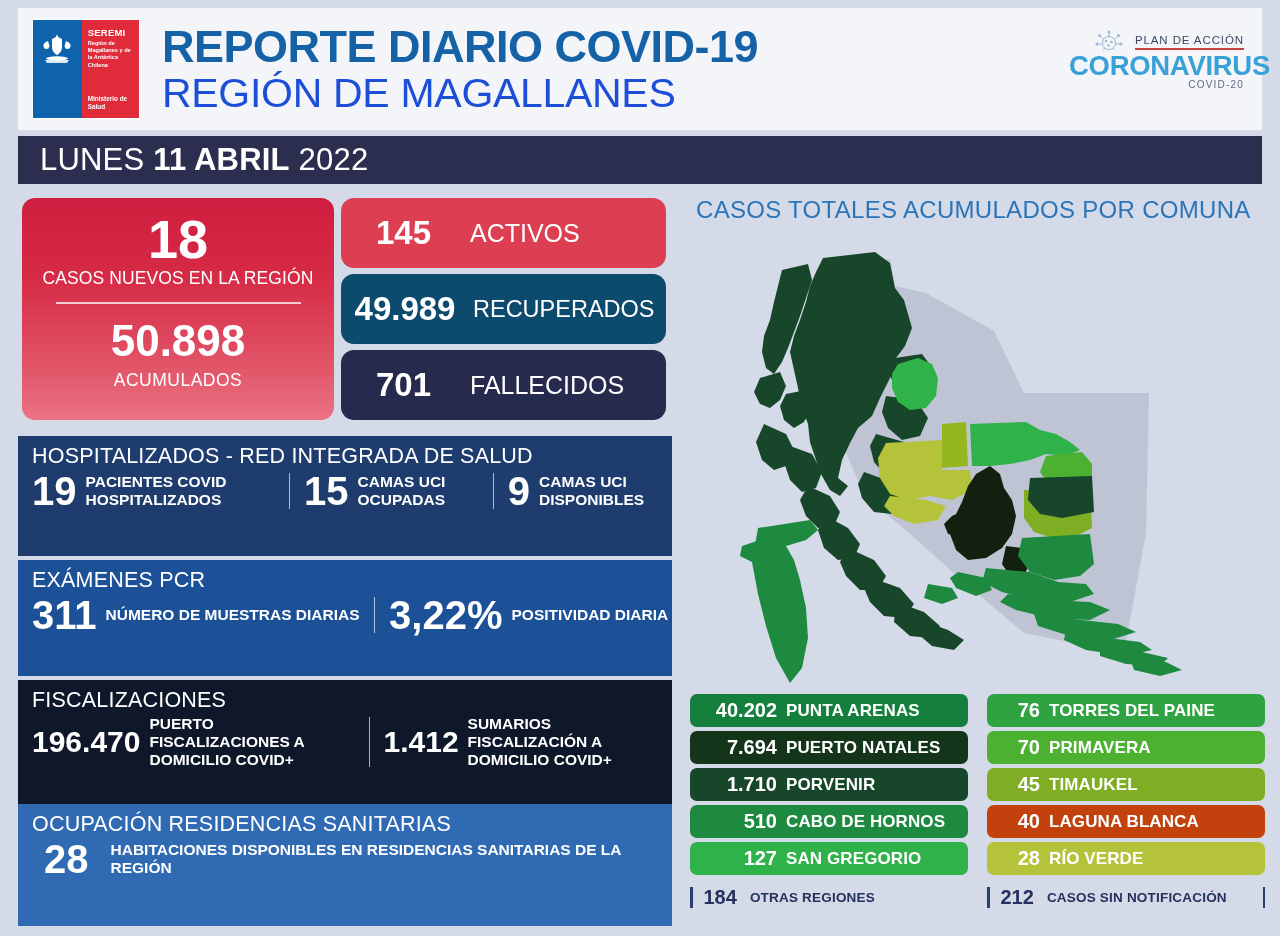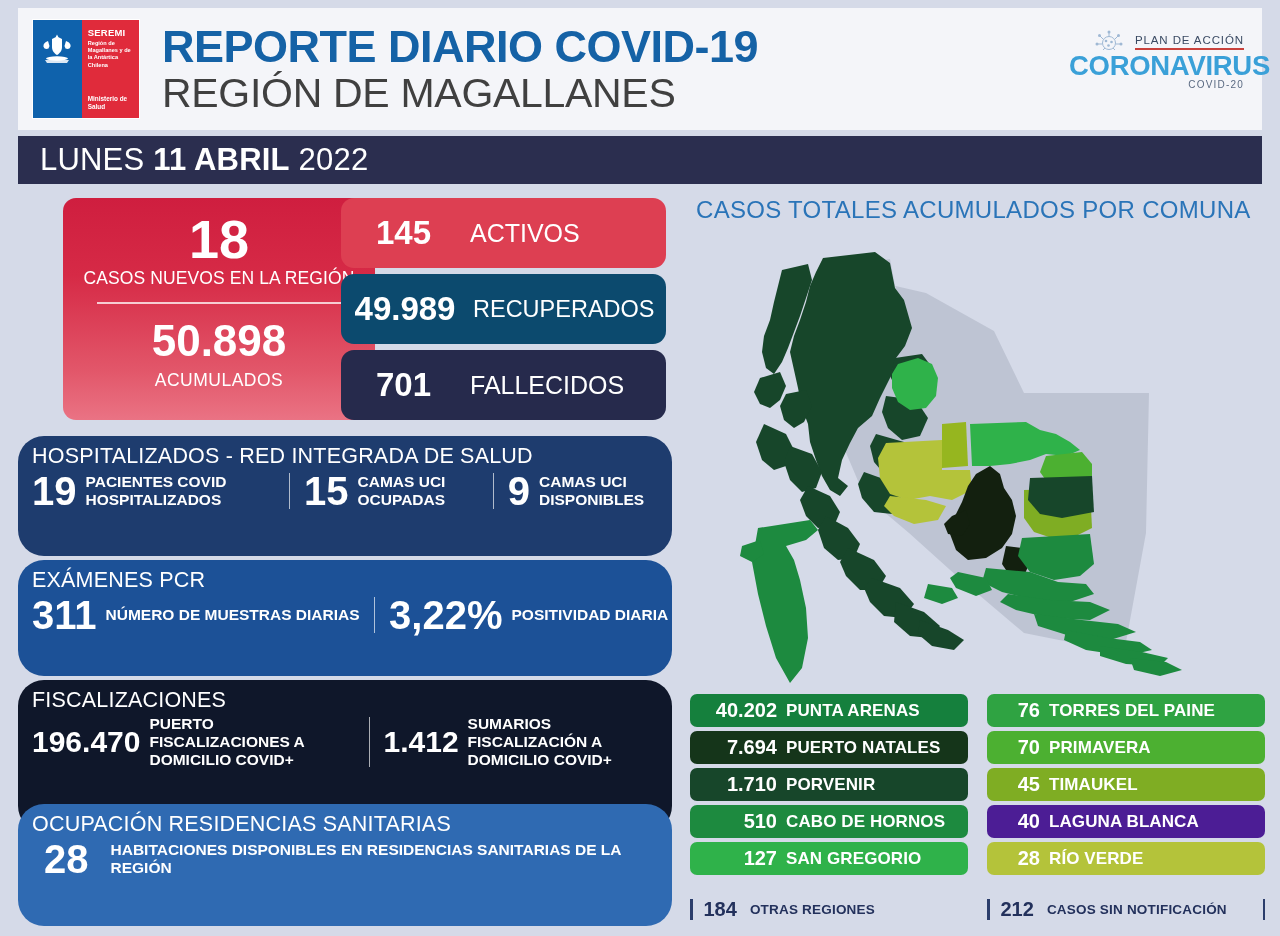--- a/index.html
+++ b/index.html
@@ -32,21 +32,21 @@
     position:absolute; left:6px; bottom:7px; color:#fff; font-weight:bold;
     font-size:6.4px; line-height:8px;
   }
 
   .titles{ margin-left:22px; }
   .title-1{
     font-size:45px; font-weight:bold; color:#1562a6; letter-spacing:-.5px;
     line-height:48px; white-space:nowrap;
   }
   .title-2{
-    font-size:41px; font-weight:normal; color:#404040; letter-spacing:-.3px;
+    font-size:41px; font-weight:normal; color:#1d4ed8; letter-spacing:-.3px;
     line-height:44px; white-space:nowrap;
   }
 
   .cv-logo{ position:absolute; right:18px; top:22px; width:175px; text-align:right;}
   .cv-top{ display:flex; align-items:flex-end; justify-content:flex-end; gap:5px;}
   .virus-ico{ width:42px; height:20px; }
   .cv-plan{
     font-size:11.5px; color:#3a4a63; letter-spacing:.9px;
     border-bottom:2px solid #c8413c; padding-bottom:2px;
   }
@@ -65,21 +65,20 @@
   .datebar b{ font-weight:bold; }
   .datebar .thin{ font-weight:300; }
 
   
   .newcases{
     position:absolute; left:22px; top:198px; width:312px; height:222px;
     border-radius:13px; color:#fff; text-align:center;
     background:linear-gradient(180deg,#cf1e3f 0%,#d62a46 35%,#e2576a 78%,#ea7384 100%);
     display:flex; flex-direction:column; align-items:center; justify-content:flex-start;
     padding-top:12px;
-    margin-left:41px;
   }
   .nc-num{ font-size:54px; font-weight:bold; line-height:58px;}
   .nc-lbl{ font-size:17.5px; letter-spacing:.1px;}
   .nc-rule{ width:245px; height:1.5px; background:rgba(255,255,255,.75); margin:13px 0 8px;}
   .nc-num2{ font-size:44px; font-weight:bold; line-height:58px;}
   .nc-lbl2{ font-size:17.5px; letter-spacing:.5px;}
 
   .pillcol{ position:absolute; left:341px; top:198px; width:325px;}
   .pill{
     height:70px; border-radius:13px; color:#fff; display:flex; align-items:center;
@@ -87,21 +86,21 @@
   }
   .pill .v{ font-size:33px; font-weight:bold; min-width:125px; text-align:center;}
   .pill .k{ font-size:25px; margin-left:4px;}
   .pill.red{ background:#dd3f52;}
   .pill.green{ background:#0c4a6e;}
   .pill.navy{ background:#262a4c;}
   .pill.green .k{ font-size:23.5px;}
   .pill.green .v{ min-width:128px;}
 
   
-  .panel{ position:absolute; left:18px; width:654px; color:#fff;border-radius:26px;}
+  .panel{ position:absolute; left:18px; width:654px; color:#fff;}
   .panel .ph{
     font-size:21.5px; font-weight:normal; letter-spacing:.2px;
     padding:8px 0 2px 14px;
   }
   .prow{ display:flex; align-items:center; padding:0 0 10px 14px;}
   .prow .big{ font-size:38px; font-weight:bold; line-height:40px;}
   .prow .lbl{ font-size:15.5px; font-weight:bold; line-height:18px; margin-left:9px;}
   .vdiv{ width:1.5px; background:rgba(255,255,255,.65); align-self:stretch; margin:2px 14px 2px 14px;}
 
   .hosp{ top:436px; height:120px; background:#1e3c6e;}
@@ -126,21 +125,21 @@
   .ctable{ display:flex; gap:19px;}
   .ccol{ flex:1;}
   .crow{
     height:33px; border-radius:7px; color:#fff; display:flex; align-items:center;
     margin-bottom:4px;
   }
   .crow .cv{ font-size:20px; font-weight:bold; width:96px; text-align:right; padding-right:9px;}
   .crow .cn{ font-size:17px; font-weight:bold; letter-spacing:.1px;}
   .ccol.right .crow .cv{ width:62px;}
 
-  .footrow{ display:flex; gap:19px; margin-top:16px;}
+  .footrow{ display:flex; gap:19px; margin-top:4px;}
   .fcell{ flex:1; display:flex; align-items:center; height:28px;}
   .fbar{ width:2.5px; height:21px; background:#2b3d6b; margin-right:11px;}
   .fbar.r{ margin-right:0; margin-left:11px;}
   .fcell .fv{ font-size:20px; font-weight:bold; color:#23315c;}
   .fcell .fn{ font-size:13.5px; font-weight:bold; color:#23315c; margin-left:13px; letter-spacing:.2px;}
 </style>
 </head>
 <body>
 
 <div class="header">
@@ -394,21 +393,21 @@
         <span class="cn">TORRES DEL PAINE</span>
       </div>
       <div class="crow" style="background:#4cb031">
         <span class="cv">70</span>
         <span class="cn">PRIMAVERA</span>
       </div>
       <div class="crow" style="background:#7fad23">
         <span class="cv">45</span>
         <span class="cn">TIMAUKEL</span>
       </div>
-      <div class="crow" style="background:#4c1d95">
+      <div class="crow" style="background:#c2410c">
         <span class="cv">40</span>
         <span class="cn">LAGUNA BLANCA</span>
       </div>
       <div class="crow" style="background:#b4c33a">
         <span class="cv">28</span>
         <span class="cn">RÍO VERDE</span>
       </div>
     </div>
   </div>
 

